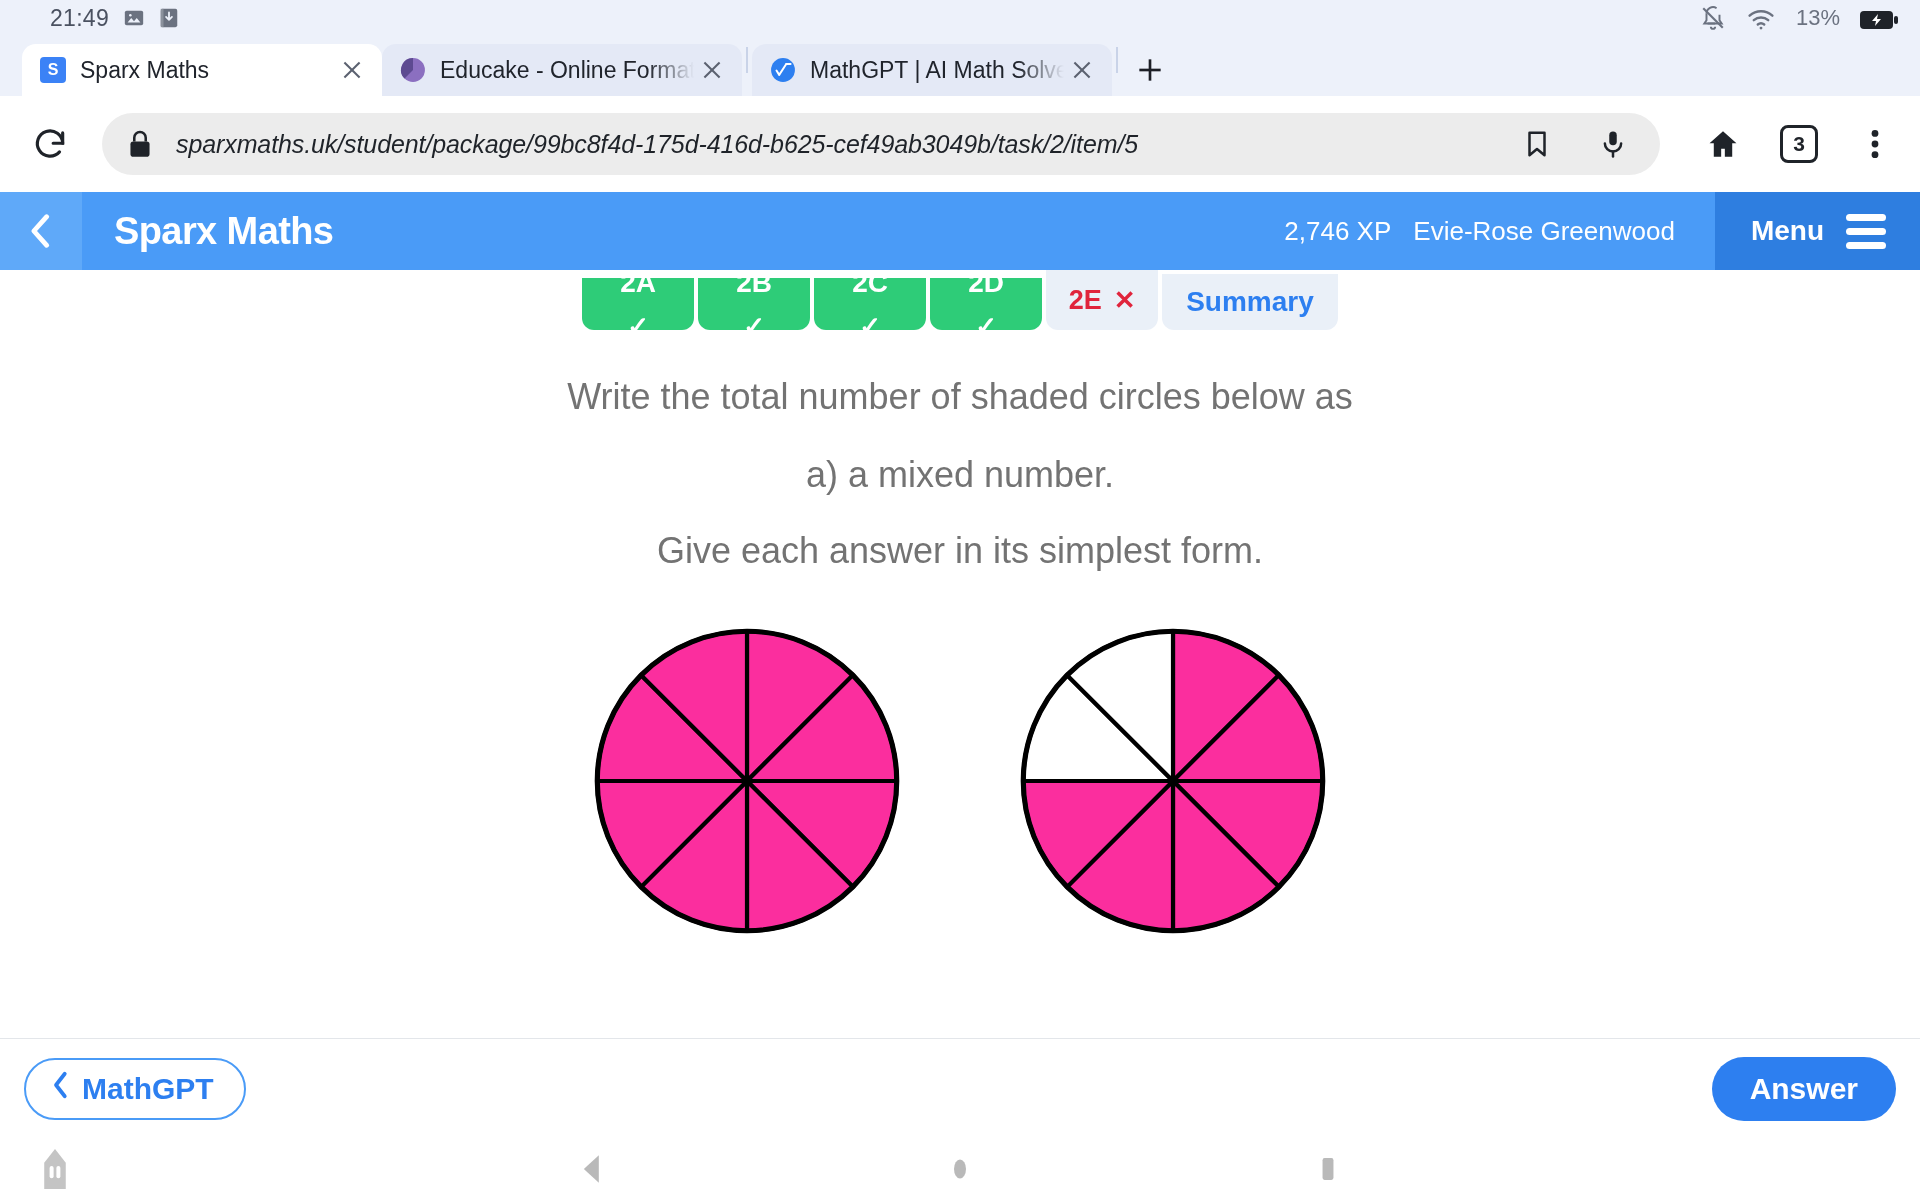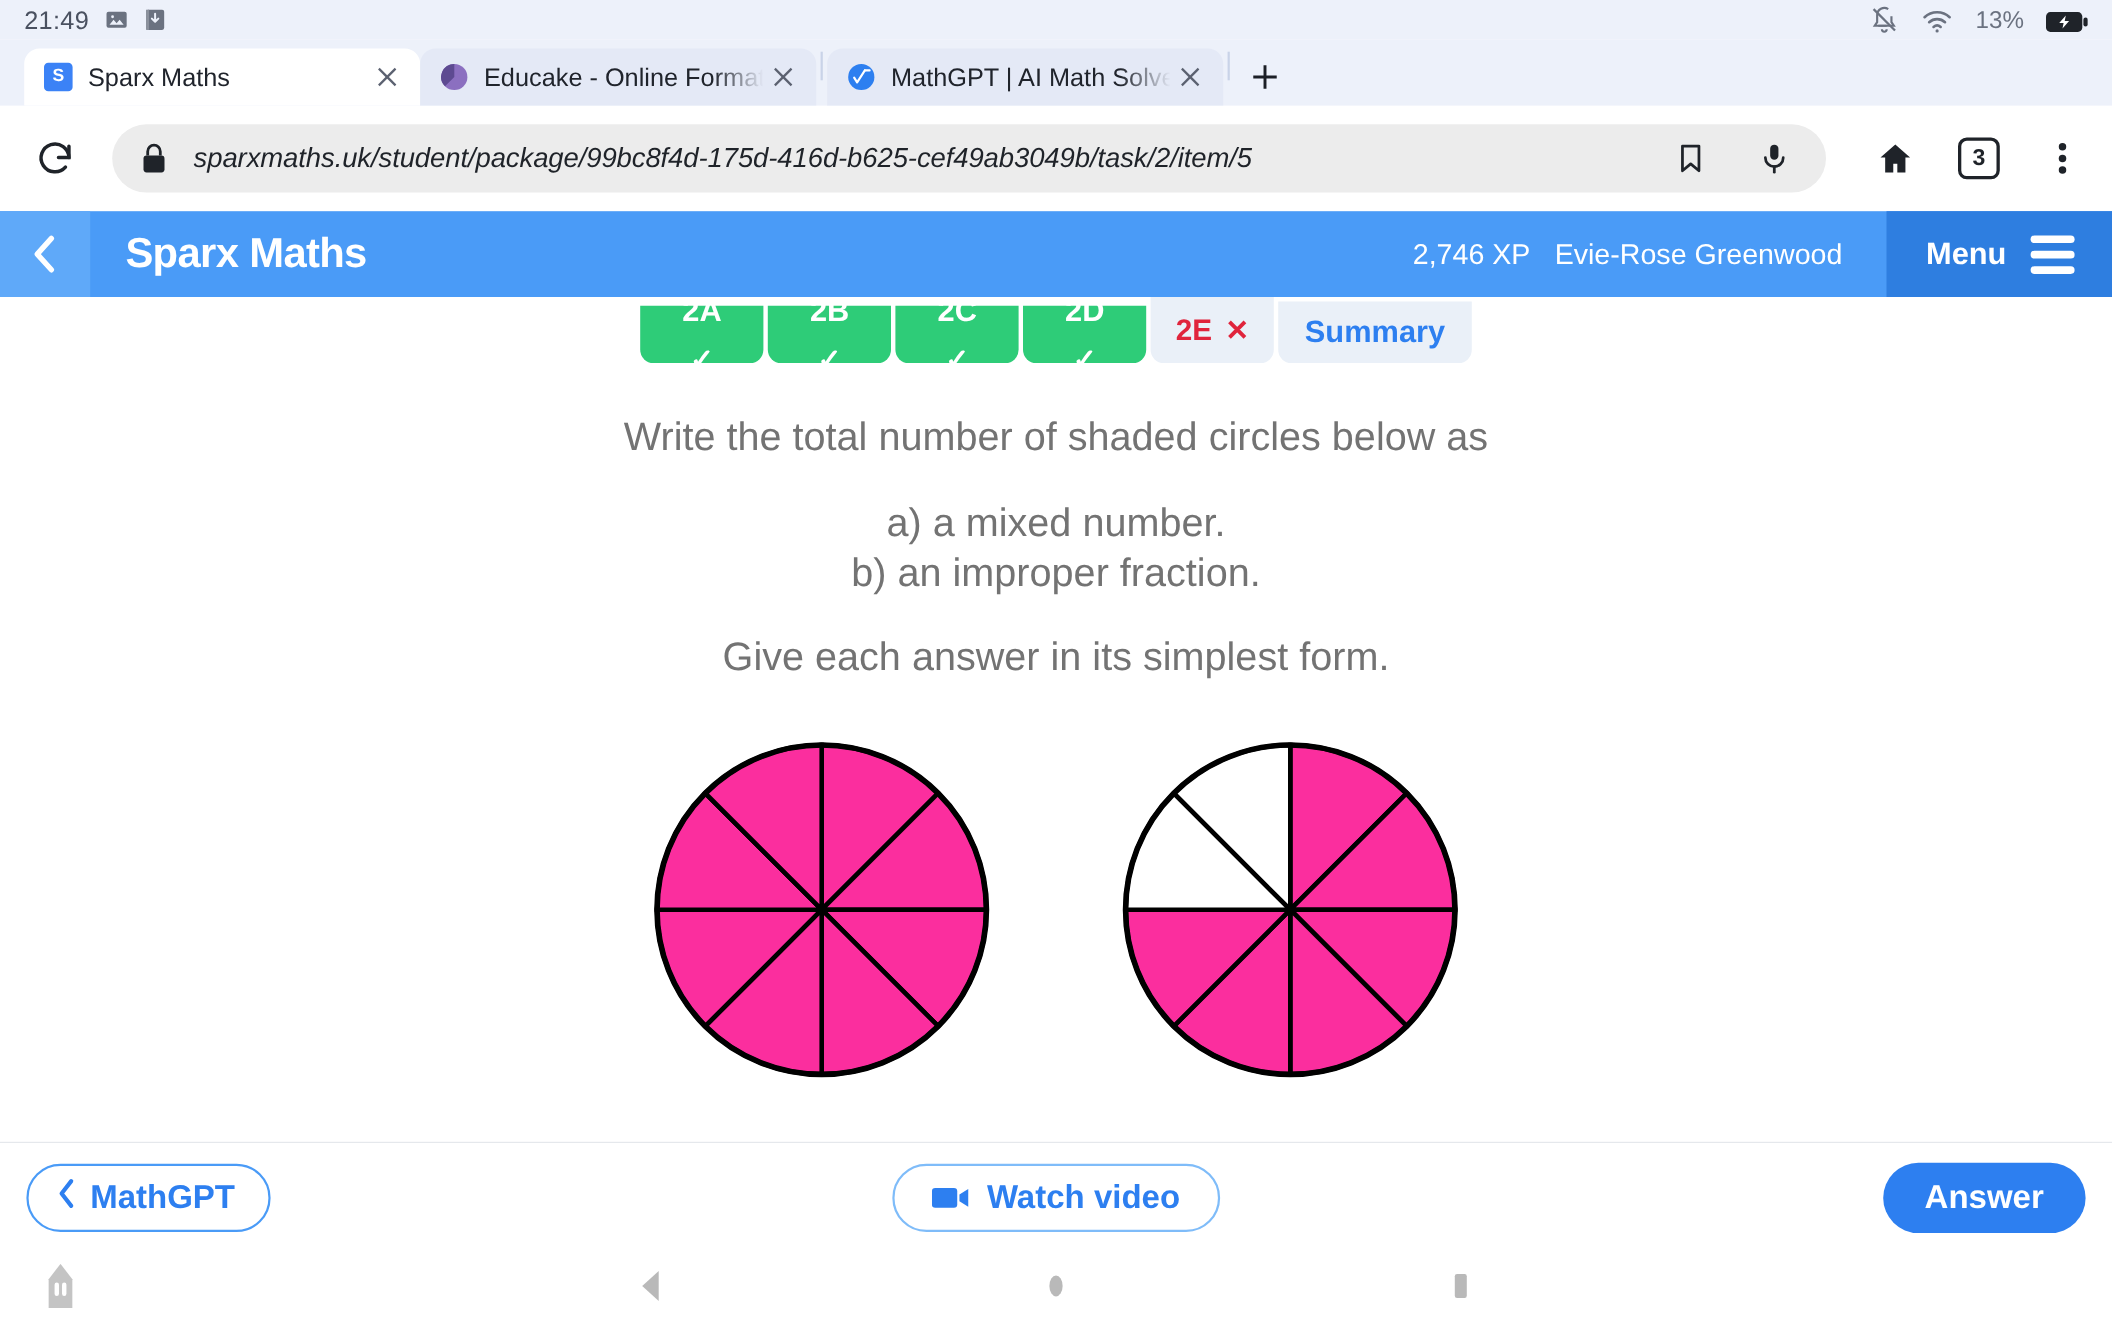--- a/index.html
+++ b/index.html
@@ -11,21 +11,21 @@
 
   
   .statusbar {
     height: 36px; width: 100%;
     background: #edf1fa;
     display: flex; align-items: center;
     padding: 0 22px;
     color: #5b6170; font-size: 22px;
   }
   .statusbar .clock { font-size: 23px; color: #4a5160; letter-spacing: .3px; }
-  .sb-left { display: flex; align-items: center; gap: 14px; }
+  .sb-left { display: flex; align-items: center; gap: 14px; margin-left: 28px; }
   .sb-right { margin-left: auto; display: flex; align-items: flex-end; gap: 20px; }
   .sb-icon { display: inline-flex; align-items: center; justify-content: center; }
   .sb-batt-pct { font-size: 22px; color: #6b7280; }
 
   
   .tabstrip {
     height: 60px; width: 100%;
     background: #edf1fa;
     display: flex; align-items: flex-end;
     padding-left: 22px;
@@ -423,21 +423,20 @@
     </div>
     <div class="ptab summary">
       <span>Summary</span>
     </div>
   </div>
 
   <div class="question">
     <div class="q-line">Write the total number of shaded circles below as</div>
     <div class="q-gap"></div>
     <div class="q-line">a) a mixed number.</div>
-    <div class="q-line">b) an improper fraction.</div>
     <div class="q-gap-sm"></div>
     <div class="q-line">Give each answer in its simplest form.</div>
   </div>
 
   <div class="circles">
     <div class="circle-wrap">
       <svg id="circle1" viewBox="0 0 200 200" width="322" height="322">
           <path d="M 100 100 L 100.00 7.00 A 93 93 0 0 1 165.76 34.24 Z" fill="#fb2e9e" stroke="#000000" stroke-width="2.6"></path>
           <path d="M 100 100 L 165.76 34.24 A 93 93 0 0 1 193.00 100.00 Z" fill="#fb2e9e" stroke="#000000" stroke-width="2.6"></path>
           <path d="M 100 100 L 193.00 100.00 A 93 93 0 0 1 165.76 165.76 Z" fill="#fb2e9e" stroke="#000000" stroke-width="2.6"></path>
@@ -468,29 +467,20 @@
 <div class="actionbar">
   <div class="btn-prev">
     <span>
       <svg width="22" height="30" viewBox="0 0 16 24" fill="none" stroke="#2d7ff0" stroke-width="3" stroke-linecap="round" stroke-linejoin="round">
           <polyline points="11,3 4,12 11,21"></polyline>
         </svg>
     </span>
     <span>MathGPT</span>
   </div>
 
-  <div class="btn-watch">
-    <span class="vidicon">
-      <svg width="34" height="24" viewBox="0 0 34 24">
-          <rect x="0" y="3" width="23" height="18" rx="3" fill="#2d7ff0"></rect>
-          <path d="M25 9l8-5v16l-8-5z" fill="#2d7ff0"></path>
-        </svg>
-    </span>
-    <span>Watch video</span>
-  </div>
 
   <div class="btn-answer">
     <span>Answer</span>
   </div>
 </div>
 
 <div class="navbar">
   <div class="nav-home-shortcut">
     <svg width="30" height="40" viewBox="0 0 18 26">
         <path d="M9 0L2 9v17h14V9z" fill="#c4c4c4"></path>

